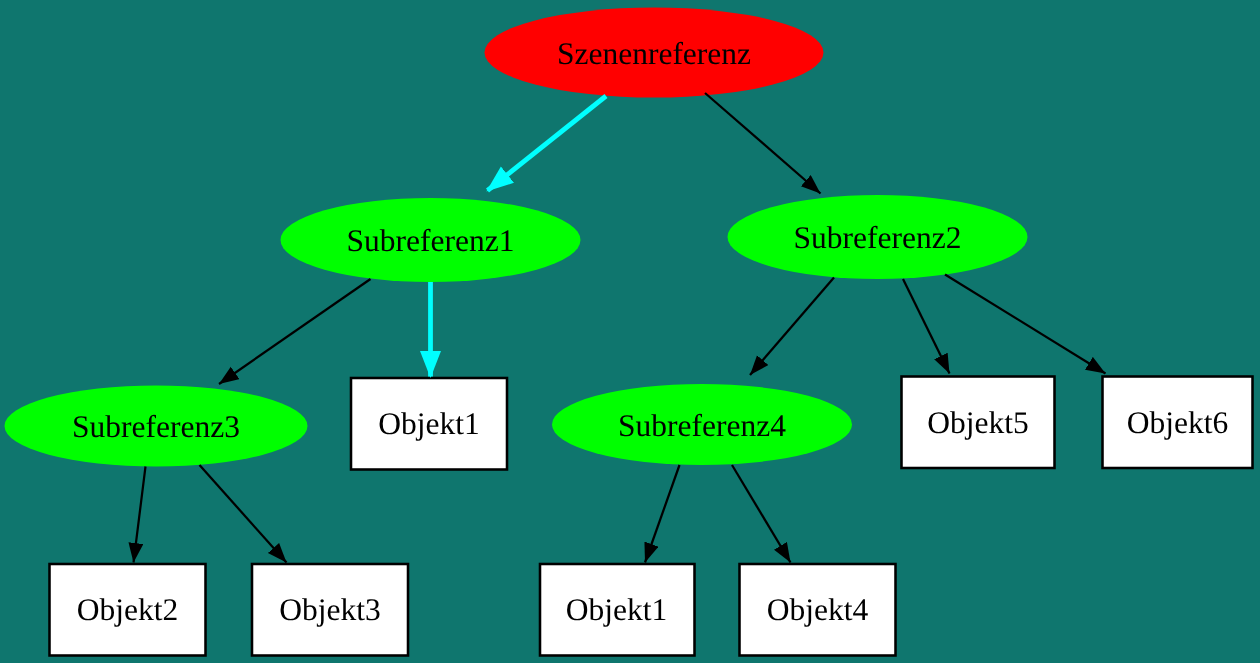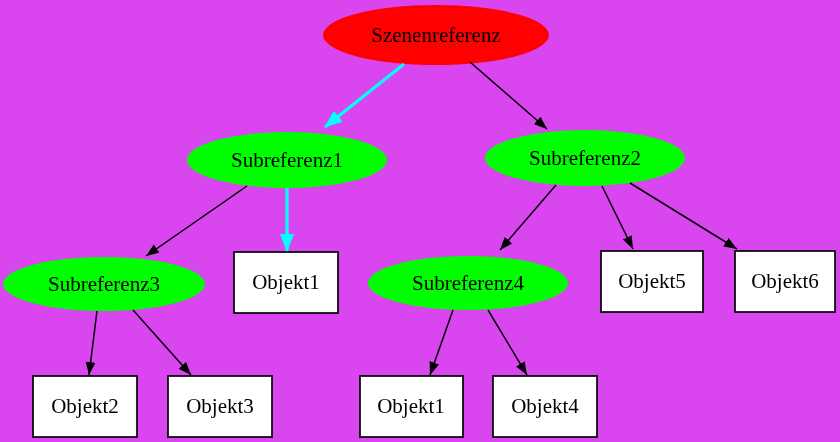--- a/index.html
+++ b/index.html
@@ -3,21 +3,21 @@
 <meta charset="utf-8">
 <style>
   html, body {
     margin: 0;
     padding: 0;
     background: #ffffff;
   }
   .canvas-wrap {
     width: 840px;
     height: 442px;
-    background: #d946ef;
+    background: #0f766e;
     overflow: hidden;
   }
   svg { display: block; }
   text.node-label {
     font-family: "Liberation Serif", "DejaVu Serif", serif;
     font-size: 21px;
     fill: #000000;
     text-anchor: middle;
   }
   .node-box {

